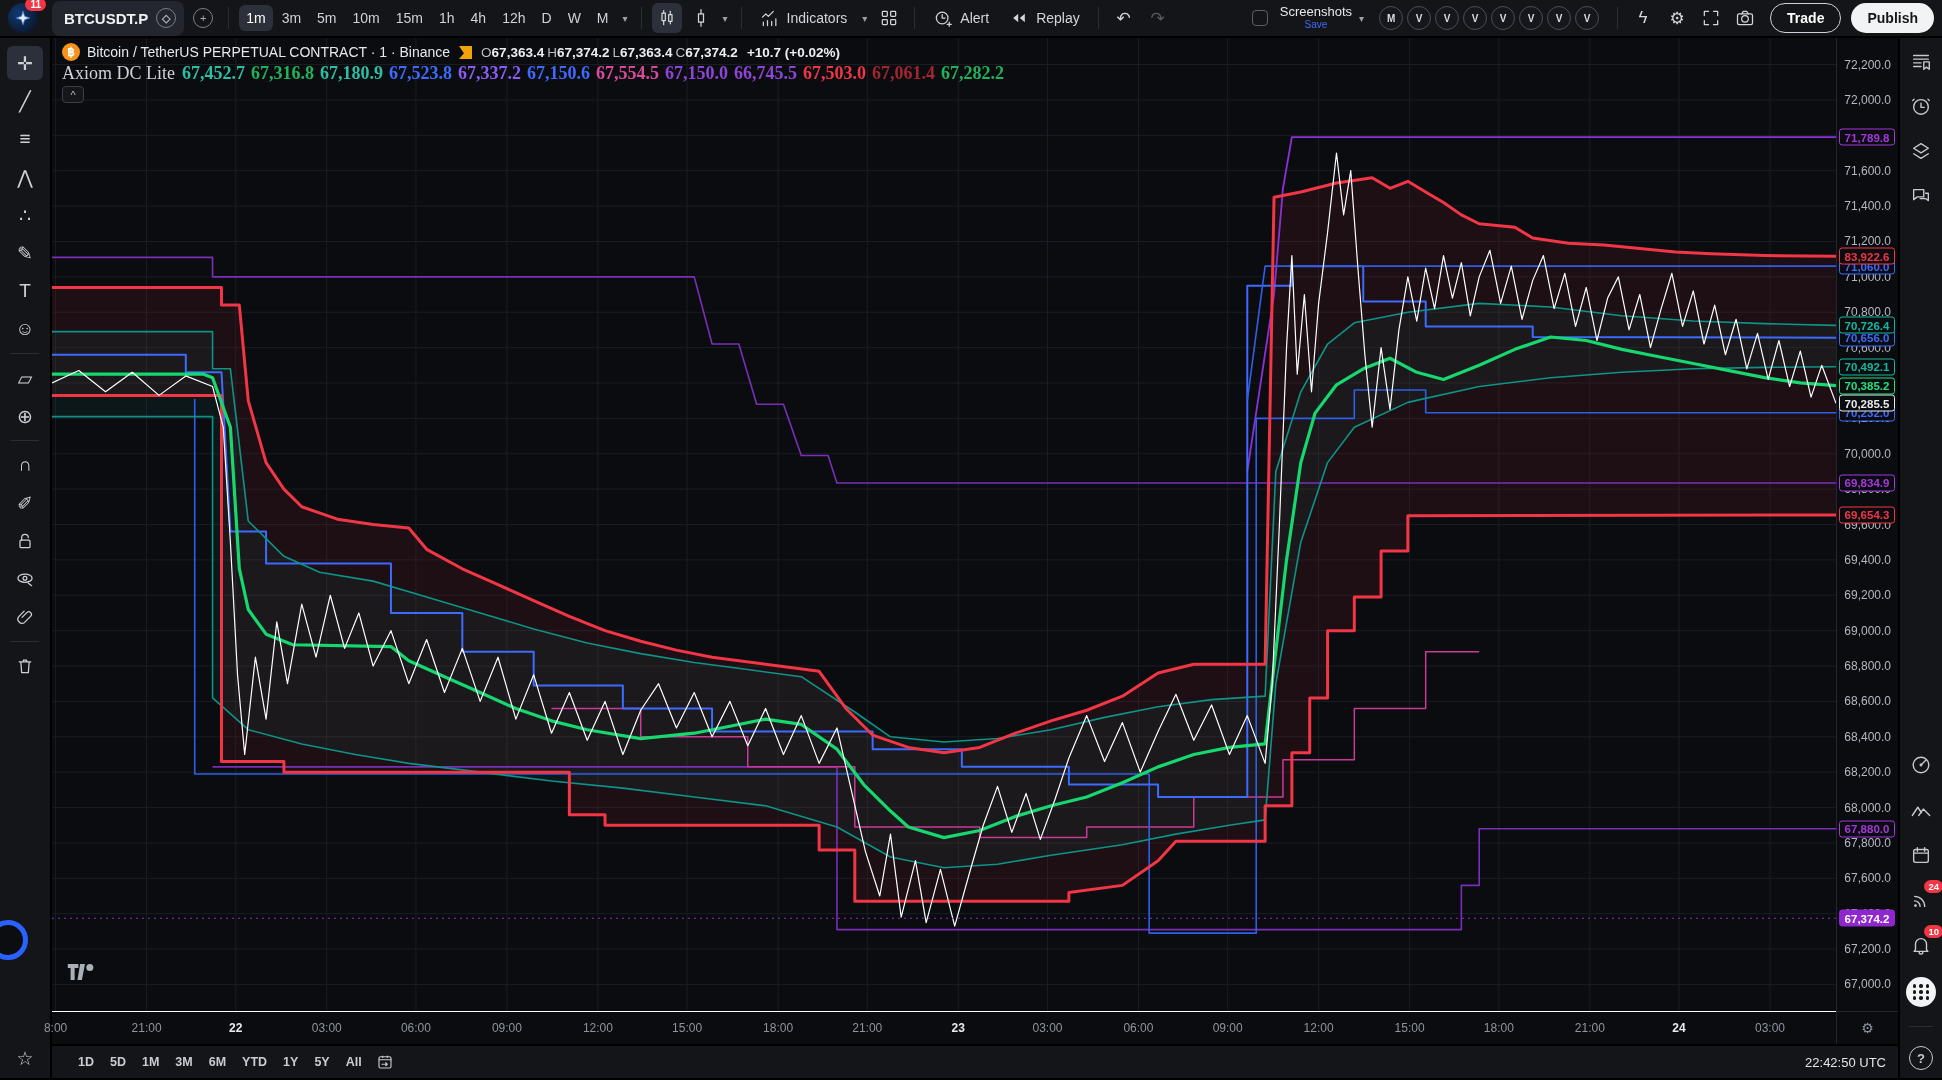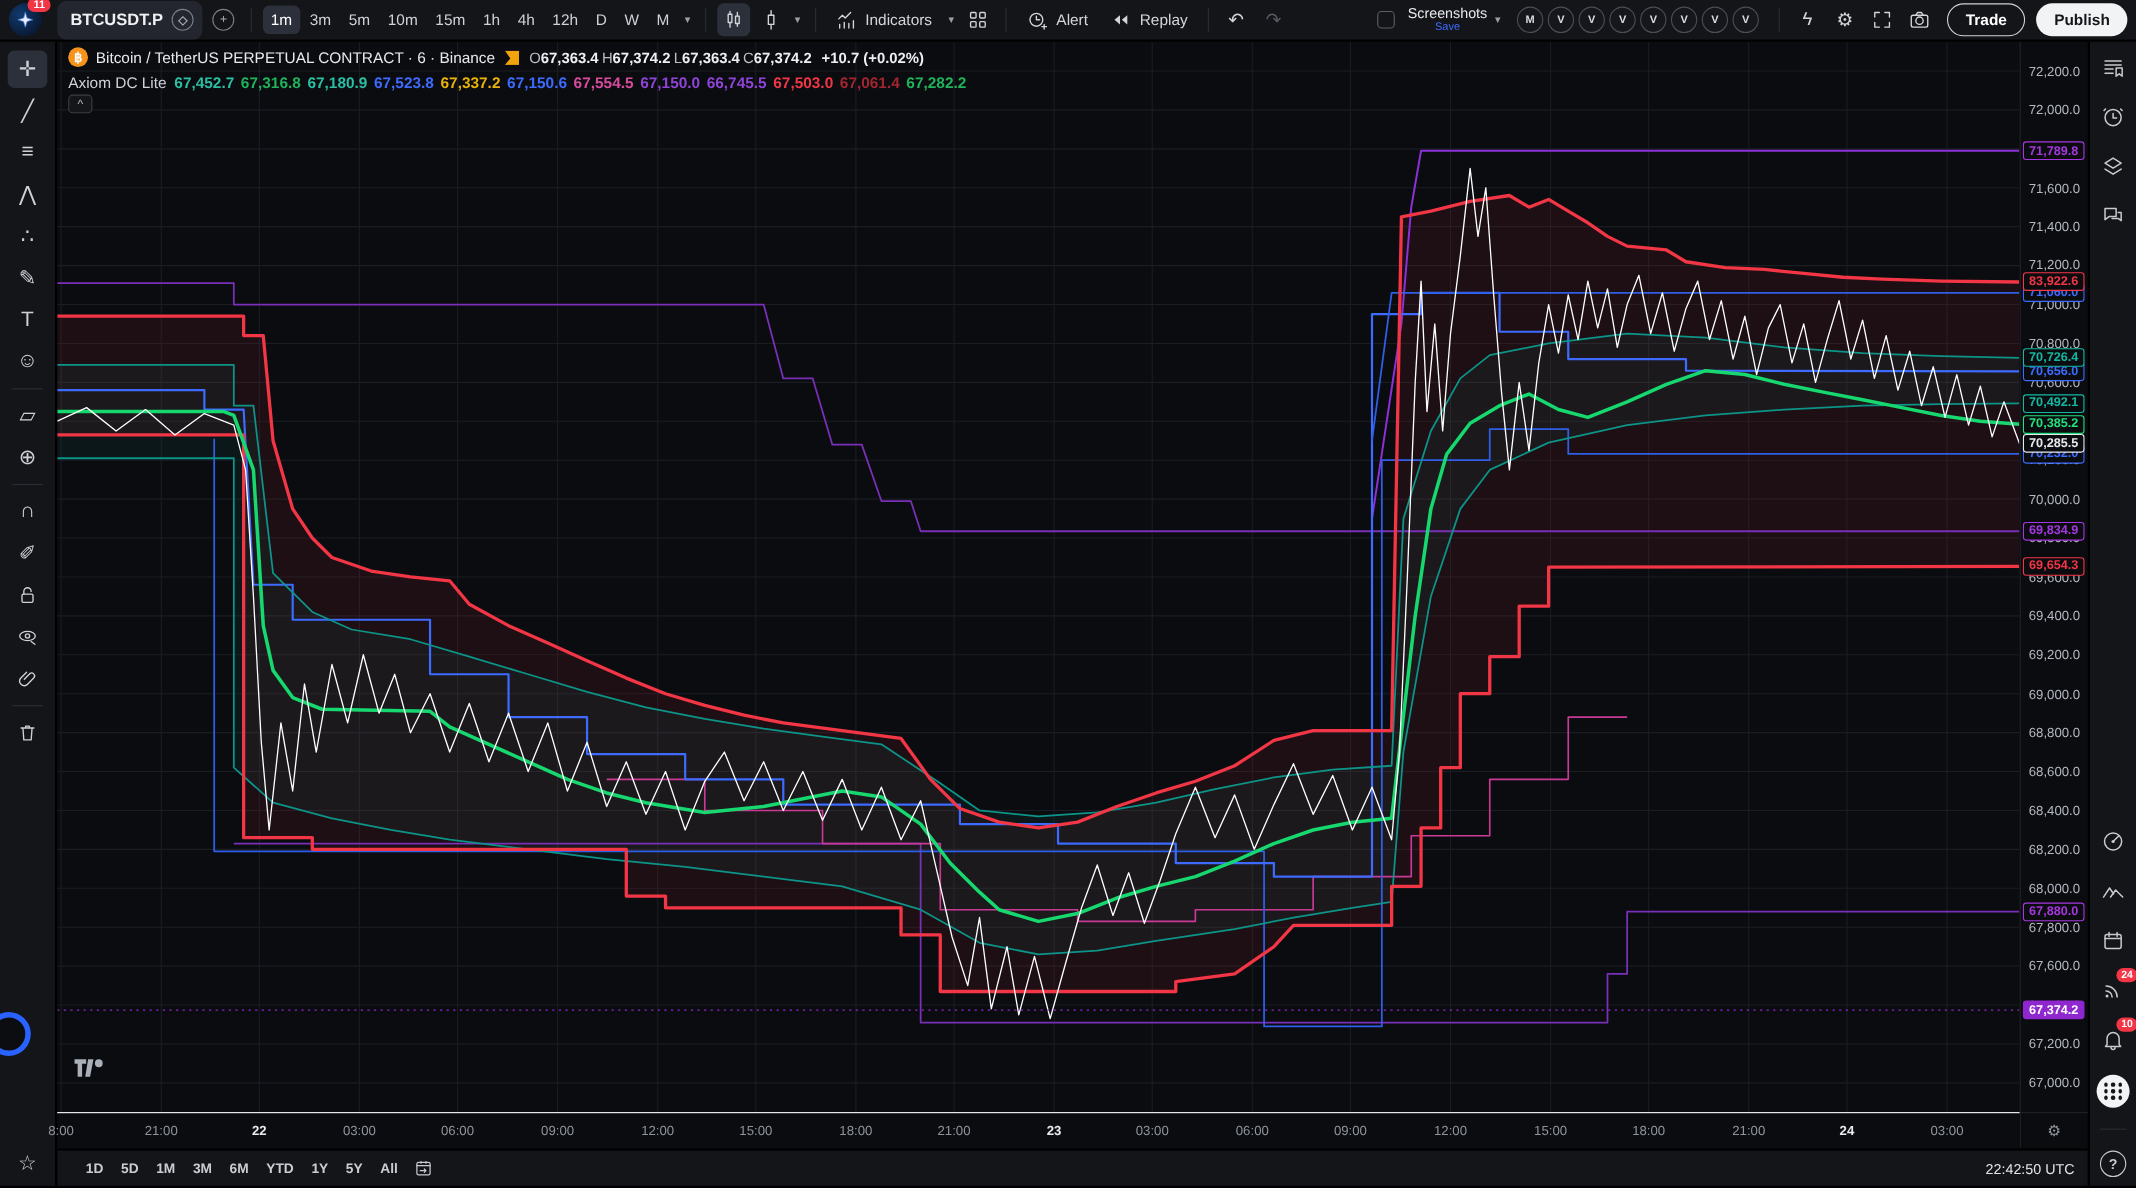--- a/index.html
+++ b/index.html
@@ -70,22 +70,22 @@
   .legend { position:absolute; top:0; left:0; padding:3px 0 0 10px; z-index:5; }
   .legend-row1 { display:flex; align-items:center; gap:7px; height:22px; font-size:14px;
     color:#e7e9ec; font-weight:500; cursor:pointer; }
   .btc-ic { width:18px; height:18px; border-radius:50%; background:#f7931a; color:#fff;
     font-size:12px; font-weight:700; display:flex; align-items:center; justify-content:center; }
   .flag-ic { width:13px; height:13px; background:#f0a30a; margin:0 2px;
     clip-path:polygon(0 0,100% 0,100% 100%,55% 62%,0 100%); transform:rotate(90deg); }
   .ohlc { display:flex; gap:3px; font-size:13.5px; color:#eceef1; font-weight:600; }
   .ohlc-k { color:#b9bdc5; font-weight:400; }
   .chg { font-size:13.5px; color:#eceef1; font-weight:600; margin-left:2px; }
-  .legend-row2 { display:flex; align-items:flex-end; gap:7px; height:20px; font-size:14px;
-    color:#cfd2d8; cursor:pointer; }
+  .legend-row2 { display:flex; align-items:center; gap:7px; height:20px; font-size:18px;
+    color:#cfd2d8; cursor:pointer;font-family:Liberation Serif, serif; }
   .ind-val { font-weight:600; }
   .collapse-btn { position:absolute; top:48px; left:10px; width:22px; height:17px;
     border:1px solid #3a3e47; border-radius:4px; background:#14161a; color:#b9bdc5;
     font-size:11px; display:flex; align-items:center; justify-content:center; z-index:5;
     cursor:pointer; }
   .watermark { position:absolute; left:14px; bottom:24px; z-index:4; color:#757a83; }
   .watermark svg { width:30px; height:22px; }
 
   
   .price-axis { width:62px; background:#0b0c10; border-left:1px solid #23262c;
@@ -403,38 +403,38 @@
             <polyline points="0.0,256.4 95.0,256.4 95.0,274.5 105.0,274.5 110.0,372.7 120.0,436.4 130.0,463.6 140.0,481.8 160.0,494.5 180.0,500.0 200.0,503.6 210.0,525.5 230.0,545.5 250.0,561.8 270.0,578.2 290.0,594.5 310.0,609.1 330.0,620.0 350.0,629.1 370.0,636.4 400.0,643.6 430.0,650.9 445.0,689.1 460.0,716.4 480.0,729.1 500.0,734.5 520.0,729.1 540.0,714.5 560.0,701.8 580.0,690.9 600.0,676.4 620.0,652.7 640.0,643.6 680.0,643.6 685.0,163.6 700.0,158.2 720.0,149.1 740.0,143.6 750.0,154.5 760.0,147.3 770.0,158.2 780.0,169.1 790.0,181.8 800.0,190.9 820.0,194.5 830.0,205.5 850.0,210.9 870.0,212.7 890.0,216.4 910.0,220.0 930.0,221.8 960.0,223.6 1000.0,224.4" fill="none" stroke="#f23645" stroke-width="3" stroke-linejoin="round" vector-effect="non-scaling-stroke"></polyline>
             <polyline points="0.0,367.3 95.0,367.3 95.0,743.6 130.0,743.6 130.0,754.5 290.0,754.5 290.0,798.2 310.0,798.2 310.0,809.1 430.0,809.1 430.0,834.5 450.0,834.5 450.0,887.3 570.0,887.3 570.0,878.2 600.0,870.9 620.0,845.5 630.0,825.5 680.0,825.5 680.0,789.1 695.0,789.1 695.0,734.5 705.0,734.5 705.0,678.2 715.0,678.2 715.0,609.1 730.0,609.1 730.0,574.5 745.0,574.5 745.0,527.3 760.0,527.3 760.0,490.9 1000.0,490.2" fill="none" stroke="#f23645" stroke-width="3" stroke-linejoin="round" vector-effect="non-scaling-stroke"></polyline>
             <polyline points="0.0,345.5 85.0,345.5 90.0,349.1 100.0,400.0 105.0,545.5 110.0,587.3 120.0,612.7 135.0,623.6 190.0,625.5 200.0,640.0 220.0,656.4 240.0,672.7 260.0,689.1 280.0,701.8 300.0,710.9 330.0,720.0 360.0,714.5 380.0,707.3 400.0,700.0 420.0,705.5 440.0,730.9 455.0,767.3 470.0,794.5 480.0,810.9 500.0,821.8 520.0,814.5 540.0,800.0 560.0,789.1 580.0,780.0 600.0,765.5 620.0,749.1 640.0,736.4 660.0,729.1 680.0,725.5 685.0,645.5 692.0,536.4 700.0,436.4 708.0,385.5 720.0,356.4 735.0,340.0 750.0,329.1 765.0,343.6 780.0,350.9 800.0,336.4 820.0,320.0 840.0,307.3 860.0,310.9 880.0,320.0 900.0,327.3 920.0,334.5 940.0,341.8 960.0,349.1 980.0,354.5 1000.0,357.3" fill="none" stroke="#17d86f" stroke-width="3.2" stroke-linejoin="round" vector-effect="non-scaling-stroke"></polyline>
             <polyline points="0.0,354.5 15.0,341.8 30.0,363.6 45.0,343.6 60.0,367.3 75.0,347.3 90.0,358.2 96.0,400.0 100.0,518.2 104.0,654.5 108.0,736.4 114.0,636.4 120.0,700.0 126.0,600.0 132.0,663.6 140.0,581.8 148.0,636.4 156.0,572.7 164.0,627.3 172.0,590.9 180.0,645.5 190.0,609.1 200.0,663.6 210.0,618.2 220.0,672.7 230.0,627.3 240.0,681.8 250.0,636.4 260.0,700.0 270.0,654.5 280.0,714.5 290.0,672.7 300.0,721.8 310.0,681.8 320.0,736.4 330.0,690.9 340.0,663.6 350.0,709.1 360.0,672.7 370.0,718.2 380.0,681.8 390.0,727.3 400.0,689.1 410.0,736.4 420.0,696.4 430.0,745.5 440.0,709.1 448.0,772.7 456.0,836.4 464.0,881.8 470.0,818.2 476.0,903.6 484.0,845.5 490.0,909.1 498.0,854.5 506.0,912.7 514.0,860.0 522.0,809.1 530.0,769.1 538.0,816.4 546.0,776.4 554.0,823.6 562.0,783.6 570.0,740.0 580.0,696.4 590.0,743.6 600.0,703.6 610.0,754.5 620.0,712.7 630.0,674.5 640.0,721.8 650.0,685.5 660.0,736.4 670.0,696.4 680.0,745.5 684.0,663.6 688.0,500.0 692.0,318.2 695.0,223.6 698.0,345.5 702.0,263.6 706.0,363.6 710.0,272.7 715.0,200.0 720.0,118.2 724.0,181.8 728.0,136.4 732.0,236.4 736.0,327.3 740.0,400.0 745.0,318.2 750.0,381.8 755.0,300.0 760.0,245.5 765.0,290.9 770.0,236.4 775.0,278.2 780.0,223.6 785.0,267.3 790.0,230.9 795.0,285.5 800.0,245.5 806.0,218.2 812.0,272.7 818.0,234.5 824.0,289.1 830.0,249.1 836.0,223.6 842.0,278.2 848.0,241.8 854.0,296.4 860.0,256.4 866.0,310.9 872.0,267.3 878.0,245.5 884.0,300.0 890.0,263.6 896.0,318.2 902.0,278.2 908.0,241.8 914.0,296.4 920.0,260.0 926.0,314.5 932.0,274.5 938.0,325.5 944.0,289.1 950.0,340.0 956.0,303.6 962.0,350.9 968.0,310.9 974.0,358.2 980.0,321.8 986.0,369.1 992.0,336.4 1000.0,375.5" fill="none" stroke="#ffffff" stroke-width="1.2" stroke-linejoin="round" vector-effect="non-scaling-stroke"></polyline>
             <line x1="0" y1="904.6909090909096" x2="1000" y2="904.6909090909096" vector-effect="non-scaling-stroke" stroke="#8f27ce" stroke-dasharray="2 4"></line>
           </svg>
 
         <div class="legend">
           <div class="legend-row1">
             <span class="btc-ic">฿</span>
-            <span>Bitcoin / TetherUS PERPETUAL CONTRACT · 6 · Binance</span>
+            <span>Bitcoin / TetherUS PERPETUAL CONTRACT · 1 · Binance</span>
             <span class="flag-ic"></span>
             <span class="ohlc">
                 <span class="ohlc-item"><span class="ohlc-k">O</span><span>67,363.4</span></span>
                 <span class="ohlc-item"><span class="ohlc-k">H</span><span>67,374.2</span></span>
                 <span class="ohlc-item"><span class="ohlc-k">L</span><span>67,363.4</span></span>
                 <span class="ohlc-item"><span class="ohlc-k">C</span><span>67,374.2</span></span>
               </span>
             <span class="chg">+10.7 (+0.02%)</span>
           </div>
           <div class="legend-row2">
             <span>Axiom DC Lite</span>
             <span style="display:flex;gap:6px">
                 <span class="ind-val" style="color: rgb(43, 191, 164);">67,452.7</span>
                 <span class="ind-val" style="color: rgb(31, 179, 91);">67,316.8</span>
                 <span class="ind-val" style="color: rgb(43, 191, 164);">67,180.9</span>
                 <span class="ind-val" style="color: rgb(61, 107, 255);">67,523.8</span>
-                <span class="ind-val" style="color: #eab308;">67,337.2</span>
+                <span class="ind-val" style="color: #8b5cf6;">67,337.2</span>
                 <span class="ind-val" style="color: rgb(61, 107, 255);">67,150.6</span>
                 <span class="ind-val" style="color: rgb(216, 74, 158);">67,554.5</span>
                 <span class="ind-val" style="color: rgb(142, 68, 214);">67,150.0</span>
                 <span class="ind-val" style="color: rgb(142, 68, 214);">66,745.5</span>
                 <span class="ind-val" style="color: rgb(242, 54, 69);">67,503.0</span>
                 <span class="ind-val" style="color: rgb(163, 37, 47);">67,061.4</span>
                 <span class="ind-val" style="color: rgb(31, 179, 91);">67,282.2</span>
               </span>
           </div>
         </div>

